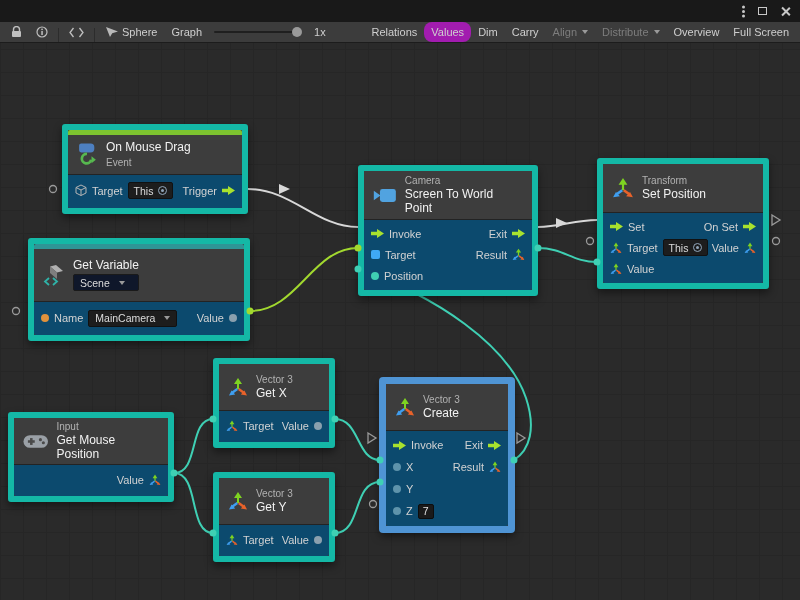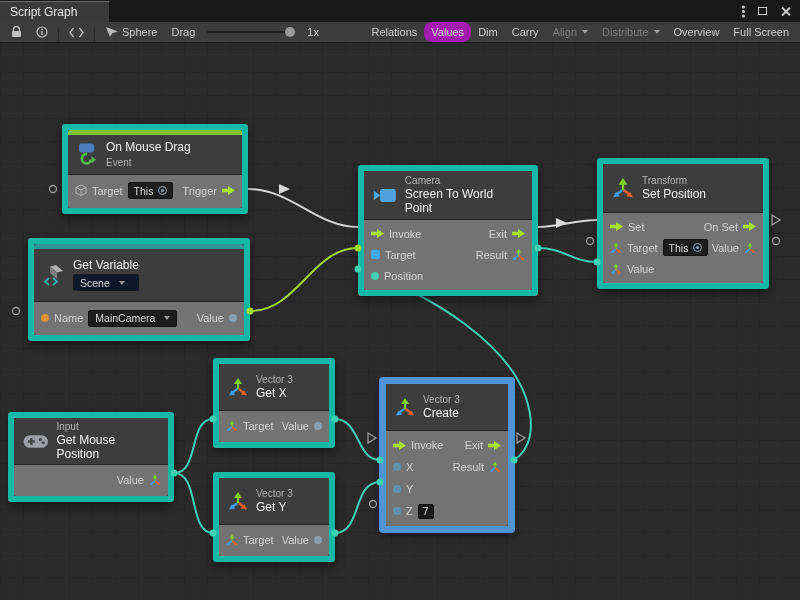--- a/index.html
+++ b/index.html
@@ -46,21 +46,21 @@
   .hollow{fill:#2a2a2a;stroke:#9a9a9a;stroke-width:1.3}
 
   
   .node{position:absolute;background:#3d3d3d;border:6px solid #14b8a6;border-radius:3px;box-shadow:0 4px 9px rgba(0,0,0,.45);z-index:2}
   .node.selected{border-color:#4f94d4;box-shadow:0 0 0 1px #4f94d4,0 4px 9px rgba(0,0,0,.5)}
   .accent{height:5px;border-radius:2px 2px 0 0}
   .nhead{display:flex;align-items:center;gap:8px;padding:6px 9px}
   .ncol{display:flex;flex-direction:column;gap:2px}
   .ncat{font-size:10px;color:#b2b2b2;line-height:1.1}
   .ntitle{font-size:12px;color:#f2f2f2;line-height:1.15}
-  .nports{background:#737373;border-top:1px solid #232323;border-radius:0 0 2px 2px;padding:3px 0 4px}
+  .nports{background:#0c4a6e;border-top:1px solid #232323;border-radius:0 0 2px 2px;padding:3px 0 4px}
   .prow{display:flex;align-items:center;justify-content:space-between;height:21px;padding:0 7px}
   .prow.tall{height:26px}
   .pl,.pr{display:flex;align-items:center;gap:5px}
   .plabel{color:#d2d2d2;font-size:11px}
   .dot{width:8px;height:8px;border-radius:50%;display:inline-block}
   .dot.orange{background:#e0923c}
   .dot.teal{background:#3fd0b4}
   .dot.slate{background:#5e93ab}
   .dot.gray{background:#8aa0ae}
   .bluesq{width:9px;height:9px;background:#3fa9f5;border-radius:2px;display:inline-block}
@@ -68,23 +68,20 @@
   .objpick{position:relative;width:9px;height:9px;border:1px solid #93a7bb;border-radius:50%;display:inline-block}
   .objpick::after{content:"";position:absolute;inset:2px;background:#93a7bb;border-radius:50%}
   .dd{background:#1d1d1d;border:1px solid #111;border-radius:2px;padding:1px 6px;display:flex;align-items:center;gap:7px;font-size:10.5px;color:#dcdcdc;height:17px}
   .dd.scope{background:#0f172a;border-color:#1a1a1a}
   .numfield{background:#1a1a1a;border:1px solid #0d0d0d;border-radius:2px;min-width:16px;height:15px;padding:0 3px;display:flex;align-items:center;justify-content:center;font-size:10.5px;color:#e2e2e2}
 </style>
 </head>
 <body>
 
 <div class="tabbar">
-  <div class="tab">
-    <span>Script Graph</span>
-  </div>
   <div class="winbtns">
     <span class="kebab"></span>
     <span class="maxbox"></span>
     <span class="closex"></span>
   </div>
 </div>
 
 <div class="toolbar">
   <span class="tbtn">
     <svg width="11" height="12" viewBox="0 0 11 12">
@@ -106,21 +103,21 @@
       </svg>
   </span>
   <span class="tsep"></span>
   <span class="tbtn">
     <svg width="14" height="12" viewBox="0 0 14 12">
         <path d="M1 1 L13 5.6 L7.2 7.2 L5 11 Z" fill="#b9b9b9"></path>
       </svg>
     <span>Sphere</span>
   </span>
   <span class="tbtn" style="gap:6px">
-    <span>Drag</span>
+    <span>Graph</span>
     <span class="slider">
         <span class="handle"></span>
       </span>
     <span>1x</span>
   </span>
 
   <span class="right-group">
     <span class="tbtn">
         <span>Relations</span>
       </span>

